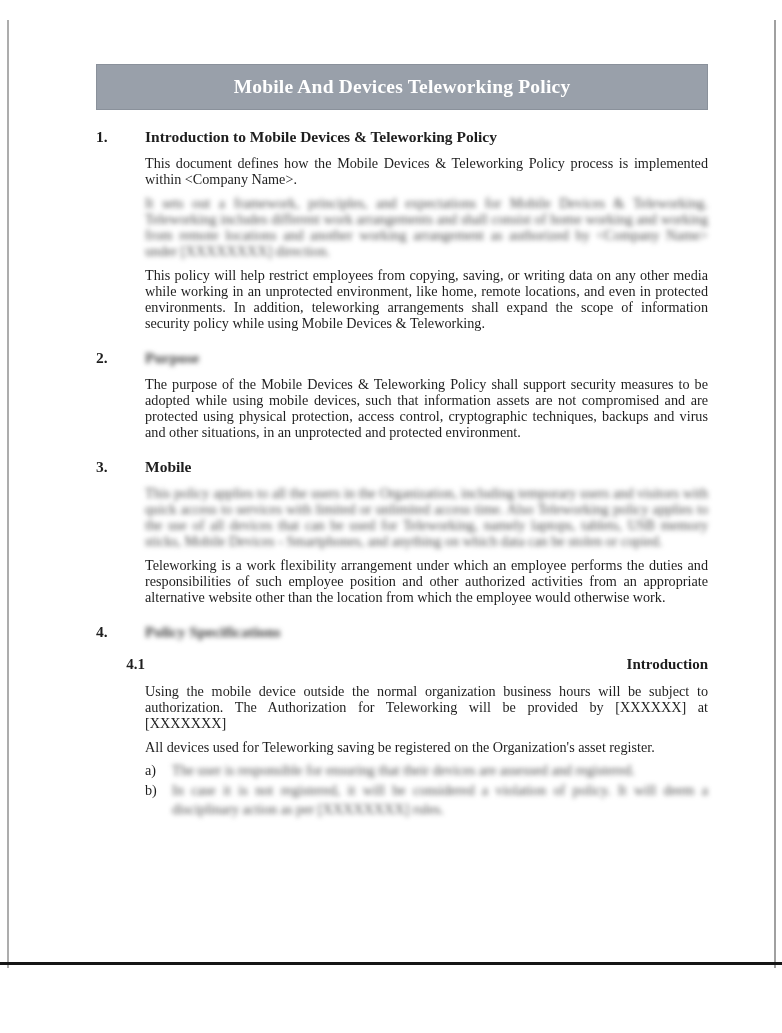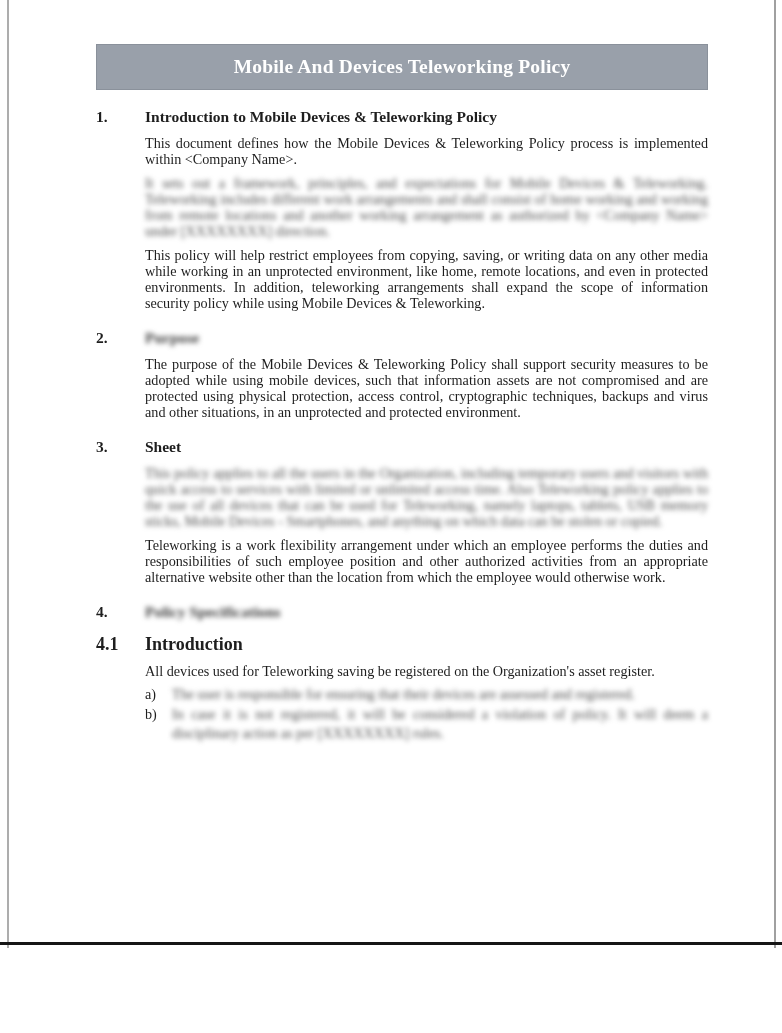--- a/index.html
+++ b/index.html
@@ -4,40 +4,41 @@
 <style>
   html, body { margin: 0; padding: 0; background: #ffffff; }
   .page {
     position: relative;
     width: 782px;
     height: 948px;
     background: #ffffff;
     font-family: "Liberation Serif", "DejaVu Serif", serif;
     color: #1e1e1e;
     overflow: hidden;
+    margin-top: 20px;
   }
   .edge-left  { position: absolute; left: 7px;  top: 0; bottom: 0; width: 2px; background: #adadad; }
   .edge-right { position: absolute; left: 774px; top: 0; bottom: 0; width: 2px; background: #a0a0a0; }
   .edge-bottom{ position: absolute; left: 0; right: 0; bottom: 3px; height: 3px; background: #161616; }
 
   .content { position: absolute; left: 96px; top: 0; width: 612px; }
 
   .banner {
     margin-top: 44px;
     height: 44px;
     background: var(--banner-bg, #99a0aa);
     border: 1px solid var(--banner-border, #8a919b);
     display: flex; align-items: center; justify-content: center;
   }
   .banner-title {
     color: #ffffff; font-weight: bold; font-size: 19.5px; letter-spacing: 0.2px;
   }
 
   .sec { display: flex; margin-top: 16px; font-weight: bold; font-size: 15.5px; line-height: 21px; }
-  .sec.sub { margin-top: 12px; font-size: 18px; }
+  .sec.sub { margin-top: 12px; font-size: 15px; text-align: right; }
   .sec .num { width: 49px; flex: none; }
   .sec .title { flex: 1; }
 
   .para {
     margin: 8px 0 0 49px;
     font-size: 14.2px;
     line-height: 16px;
     text-align: justify;
   }
 
@@ -84,34 +85,35 @@
     <p class="para">This policy will help restrict employees from copying, saving, or writing data on any other media while working in an unprotected environment, like home, remote locations, and even in protected environments. In addition, teleworking arrangements shall expand the scope of information security policy while using Mobile Devices &amp; Teleworking.</p>
 
     <div class="sec">
       <span class="num">2.</span>
       <span class="title blur-title">Purpose</span>
     </div>
     <p class="para">The purpose of the Mobile Devices &amp; Teleworking Policy shall support security measures to be adopted while using mobile devices, such that information assets are not compromised and are protected using physical protection, access control, cryptographic techniques, backups and virus and other situations, in an unprotected and protected environment.</p>
 
     <div class="sec">
       <span class="num">3.</span>
-      <span class="title">Sheet</span>
+      <span class="title">Mobile</span>
     </div>
     <p class="para blur">This policy applies to all the users in the Organization, including temporary users and visitors with quick access to services with limited or unlimited access time. Also Teleworking policy applies to the use of all devices that can be used for Teleworking, namely laptops, tablets, USB memory sticks, Mobile Devices - Smartphones, and anything on which data can be stolen or copied.</p>
     <p class="para">Teleworking is a work flexibility arrangement under which an employee performs the duties and responsibilities of such employee position and other authorized activities from an appropriate alternative website other than the location from which the employee would otherwise work.</p>
 
     <div class="sec">
       <span class="num">4.</span>
       <span class="title blur-title">Policy Specifications</span>
     </div>
 
     <div class="sec sub">
       <span class="num">4.1</span>
       <span class="title">Introduction</span>
     </div>
+    <p class="para">Using the mobile device outside the normal organization business hours will be subject to authorization. The Authorization for Teleworking will be provided by [XXXXXX] at [XXXXXXX]</p>
 
     <p class="para">All devices used for Teleworking saving be registered on the Organization's asset register.</p>
 
     <div class="list">
       <div class="list-item">
         <span class="list-marker">a)</span>
         <span class="list-text blur">The user is responsible for ensuring that their devices are assessed and registered.</span>
       </div>
       <div class="list-item">
         <span class="list-marker">b)</span>

